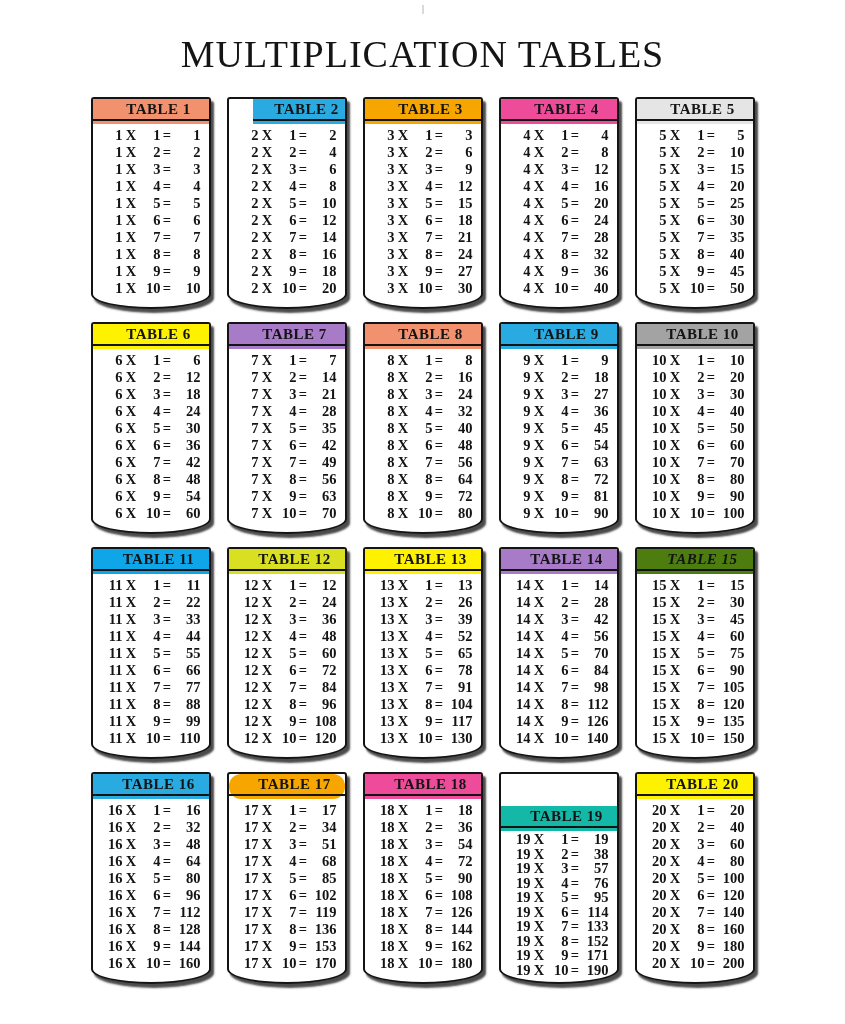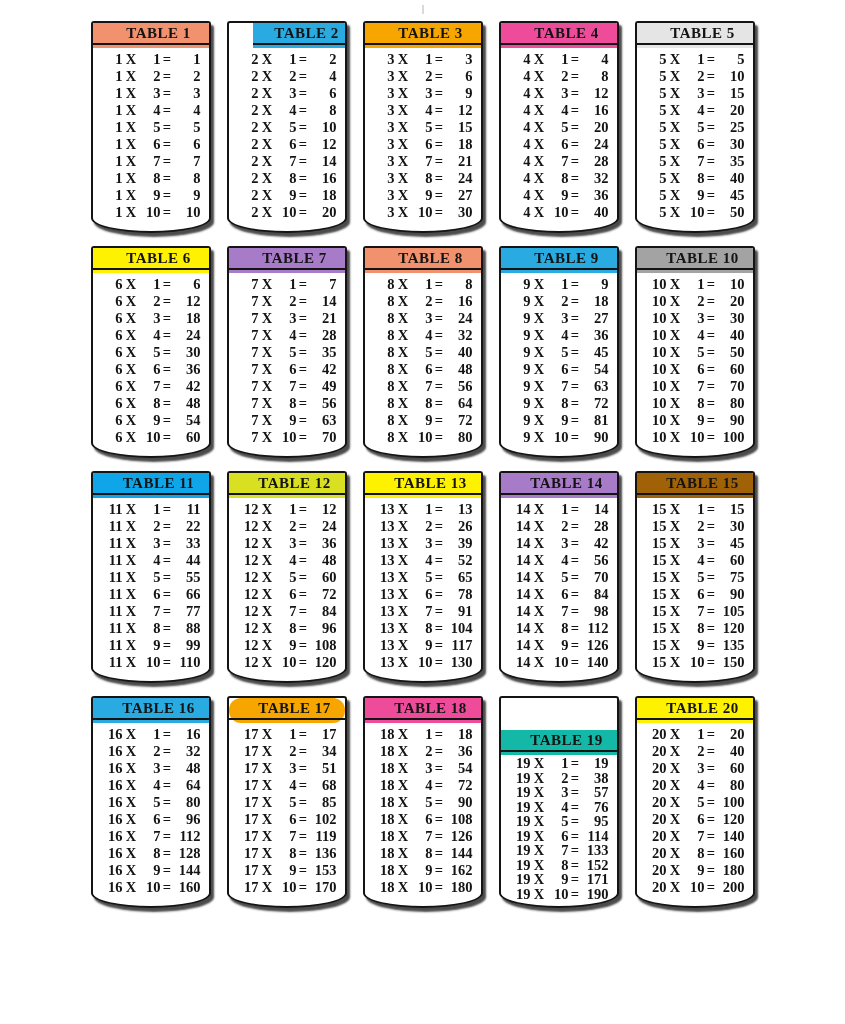--- a/index.html
+++ b/index.html
@@ -72,20 +72,21 @@
   .cell-x  { width: 17px; text-align: center; }
   .cell-b  { width: 21px; text-align: right; }
   .cell-eq { width: 13px; text-align: center; }
   .cell-c  { flex: 1; text-align: right; }
 </style>
 </head>
 <body>
 
 <div class="page">
   <div class="top-mark"></div>
+  <h1 class="page-title">MULTIPLICATION TABLES</h1>
   <div class="tables-grid">
   <div class="card">
     <div class="card-header" style="background: rgb(242, 145, 109);">
       <span class="label">TABLE 1</span>
     </div>
     <div class="card-body">
           <div class="mrow">
             <span class="cell-a">1</span>
             <span class="cell-x">X</span>
             <span class="cell-b">1</span>
@@ -1166,21 +1167,21 @@
             <span class="cell-a">14</span>
             <span class="cell-x">X</span>
             <span class="cell-b">10</span>
             <span class="cell-eq">=</span>
             <span class="cell-c">140</span>
           </div>
         </div>
   </div>
 
   <div class="card">
-    <div class="card-header" style="background: #a16207;">
+    <div class="card-header" style="background: #4d7c0f; font-style: italic;">
       <span class="label">TABLE 15</span>
     </div>
     <div class="card-body">
           <div class="mrow">
             <span class="cell-a">15</span>
             <span class="cell-x">X</span>
             <span class="cell-b">1</span>
             <span class="cell-eq">=</span>
             <span class="cell-c">15</span>
           </div>

